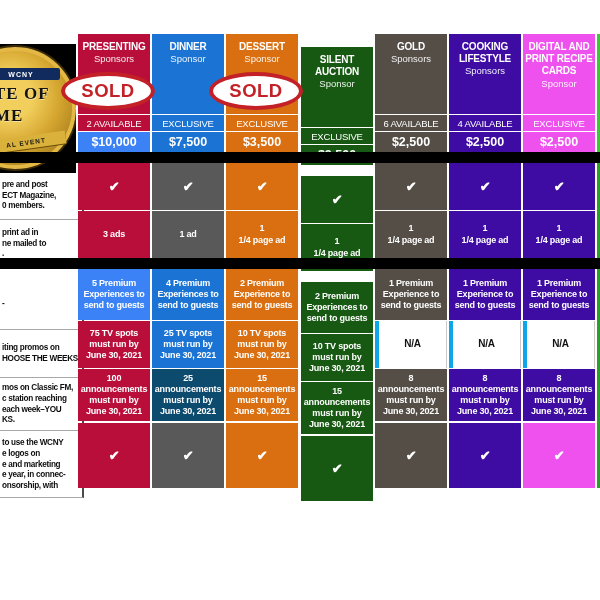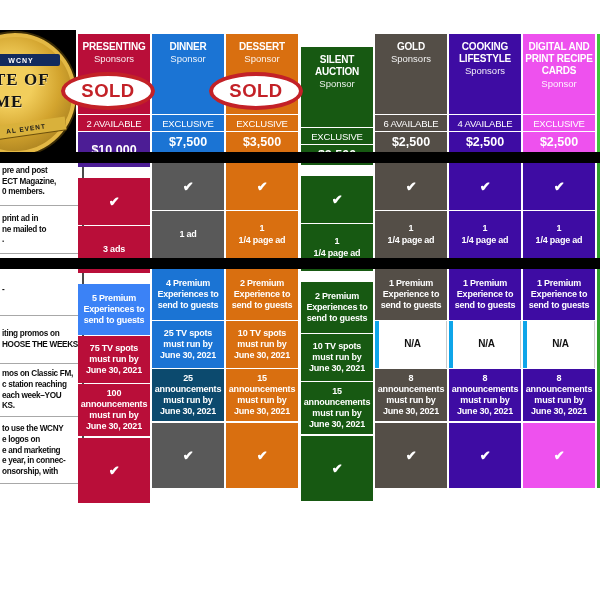--- a/index.html
+++ b/index.html
@@ -15,21 +15,21 @@
   .hdr .st{font-size:9.5px;opacity:.92;line-height:1.3;}
   .avail{height:17px;border-top:1px solid #fff;font-size:9.5px;letter-spacing:-0.2px;}
   .price{height:21px;border-top:1px solid #fff;font-size:12.5px;font-weight:bold;}
   .spacer{height:11px;background:transparent;}
   .cell{font-size:9px;font-weight:bold;line-height:1.25;letter-spacing:-0.2px;}
   .cell.na{background:#fff !important;color:#111;border-left:4px solid #0ea5e9;
            border-right:1px solid #c9c9c9;font-size:10px;}
   .check{font-size:13px;line-height:1;}
 
   
-  #label-col{position:absolute;left:0;top:30px;width:76px;z-index:1;}
+  #label-col{position:absolute;left:0;top:44px;width:76px;z-index:1;}
   #logo-box{box-sizing:border-box;position:relative;width:76px;height:129px;
             background:#000;overflow:hidden;}
   .lcell{box-sizing:border-box;background:#fff;color:#0d0d0d;width:84px;
          display:flex;flex-direction:column;justify-content:center;align-items:flex-start;
          padding-left:2px;font-size:8.2px;font-weight:bold;line-height:1.3;
          letter-spacing:-0.3px;border-right:2px solid #4a4a4a;
          border-bottom:1px solid #a8a8a8;}
 
   
   #logo-circle{position:absolute;left:-46px;top:3px;width:114px;height:114px;border-radius:50%;
@@ -107,21 +107,21 @@
 
   <div class="band" id="band1"></div>
   <div class="band" id="band2"></div>
 
 <div class="col" style="left: 78px;">
       <div class="seg hdr" style="background: rgb(185, 14, 57); height: 80px;">
         <div class="tl">PRESENTING</div>
         <div class="st">Sponsors</div>
       </div>
       <div class="seg avail" style="background: rgb(185, 14, 57); height: 17px;">2 AVAILABLE</div>
-      <div class="seg price" style="background: #4c1d95; height: 36px;">$10,000</div>
+      <div class="seg price" style="background: #3b82f6; height: 21px;">$10,000</div>
       <div class="spacer"></div>
       <div class="seg cell" style="height: 47px; background: rgb(185, 14, 57); margin-bottom: 1px;">
         <span class="check">✔</span>
       </div>
       <div class="seg cell" style="height: 47px; background: rgb(185, 14, 57); margin-bottom: 11px;">
         <div>3 ads</div>
       </div>
       <div class="seg cell" style="height: 51px; background: #3b82f6; margin-bottom: 1px;">
         <div>5 Premium</div>
         <div>Experiences to</div>

